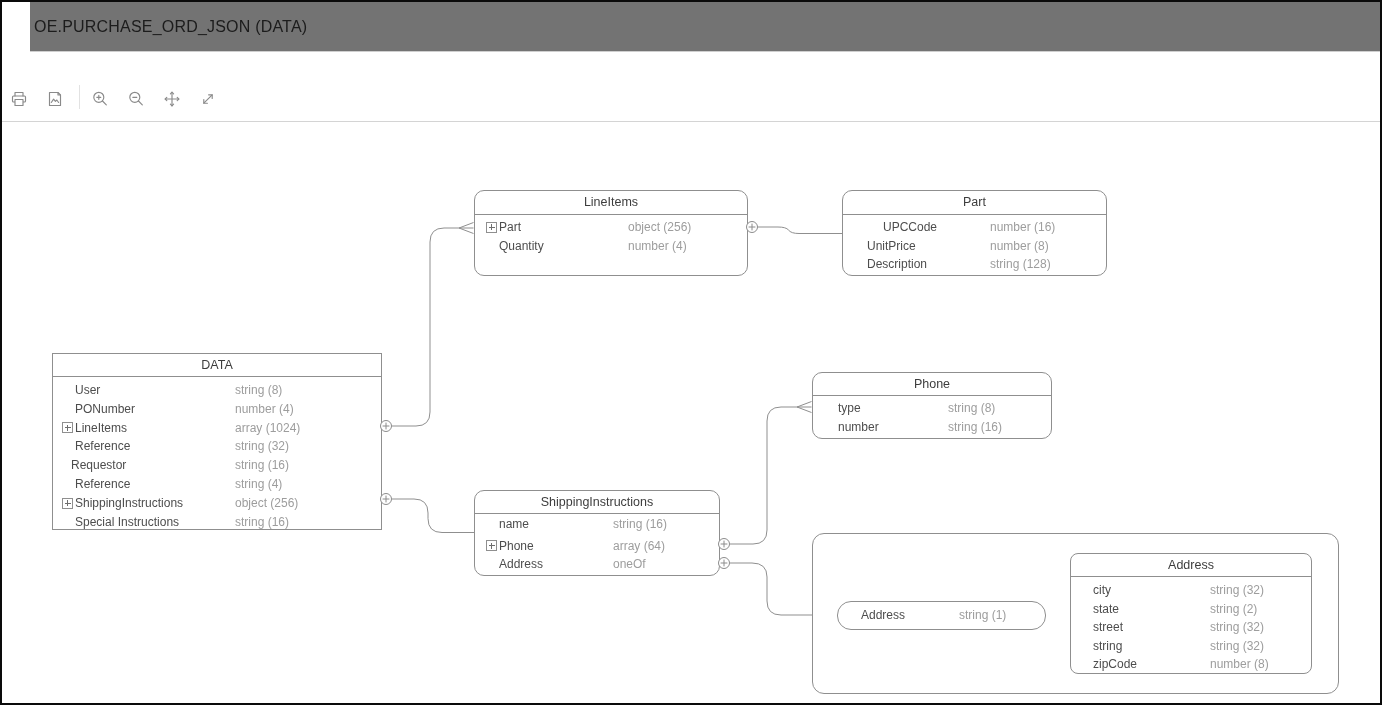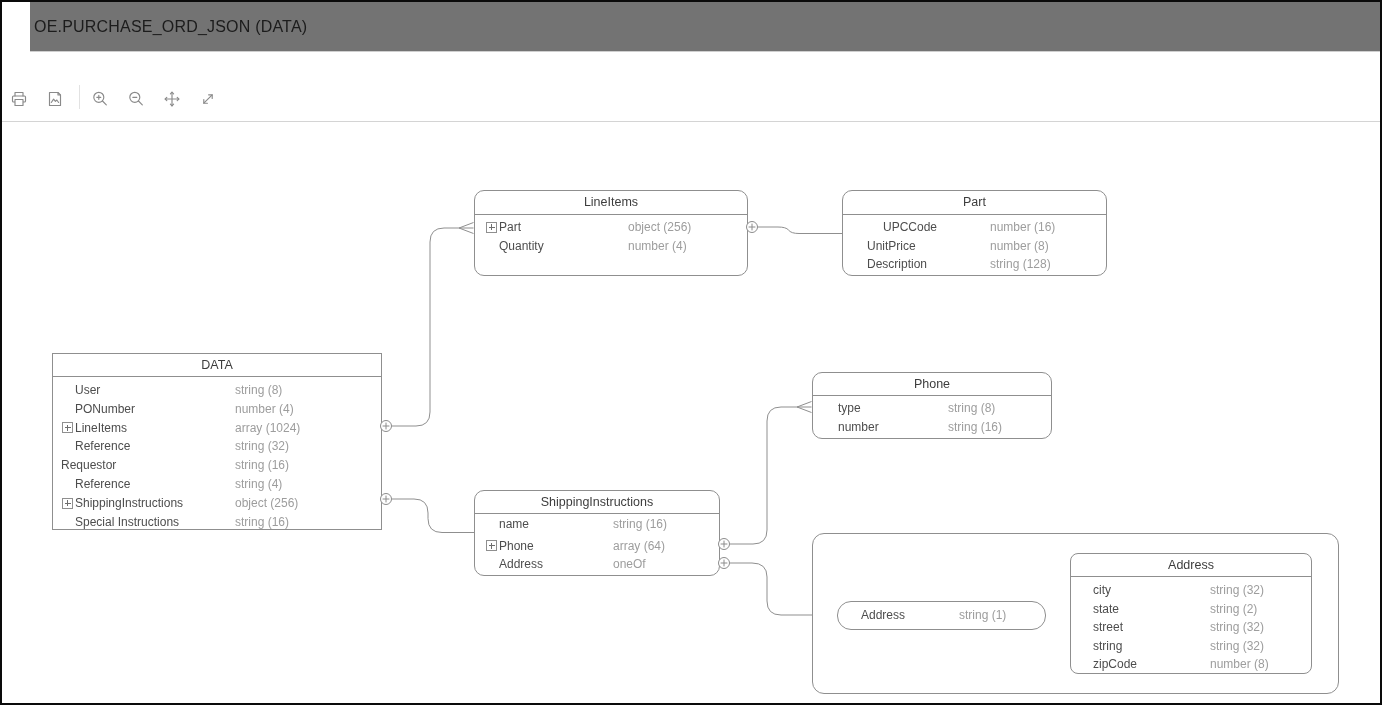--- a/index.html
+++ b/index.html
@@ -43,21 +43,21 @@
         <div class="frow" style="top: 64.6px; height: 18.8px; line-height: 18.8px;">
           <span class="expand" style="left: 9px; top: 3.9px;"></span>
           <span class="fname" style="left: 22px;">LineItems</span>
           <span class="ftype" style="left: 182px;">array (1024)</span>
         </div>
         <div class="frow" style="top: 83.4px; height: 18.8px; line-height: 18.8px;">
           <span class="fname" style="left: 22px;">Reference</span>
           <span class="ftype" style="left: 182px;">string (32)</span>
         </div>
         <div class="frow" style="top: 102.2px; height: 18.8px; line-height: 18.8px;">
-          <span class="fname" style="left: 8px; text-align: right;">Requestor</span>
+          <span class="fname" style="left: 18px; text-align: right;">Requestor</span>
           <span class="ftype" style="left: 182px;">string (16)</span>
         </div>
         <div class="frow" style="top: 121px; height: 18.8px; line-height: 18.8px;">
           <span class="fname" style="left: 22px;">Reference</span>
           <span class="ftype" style="left: 182px;">string (4)</span>
         </div>
         <div class="frow" style="top: 139.8px; height: 18.8px; line-height: 18.8px;">
           <span class="expand" style="left: 9px; top: 3.9px;"></span>
           <span class="fname" style="left: 22px;">ShippingInstructions</span>
           <span class="ftype" style="left: 182px;">object (256)</span>

